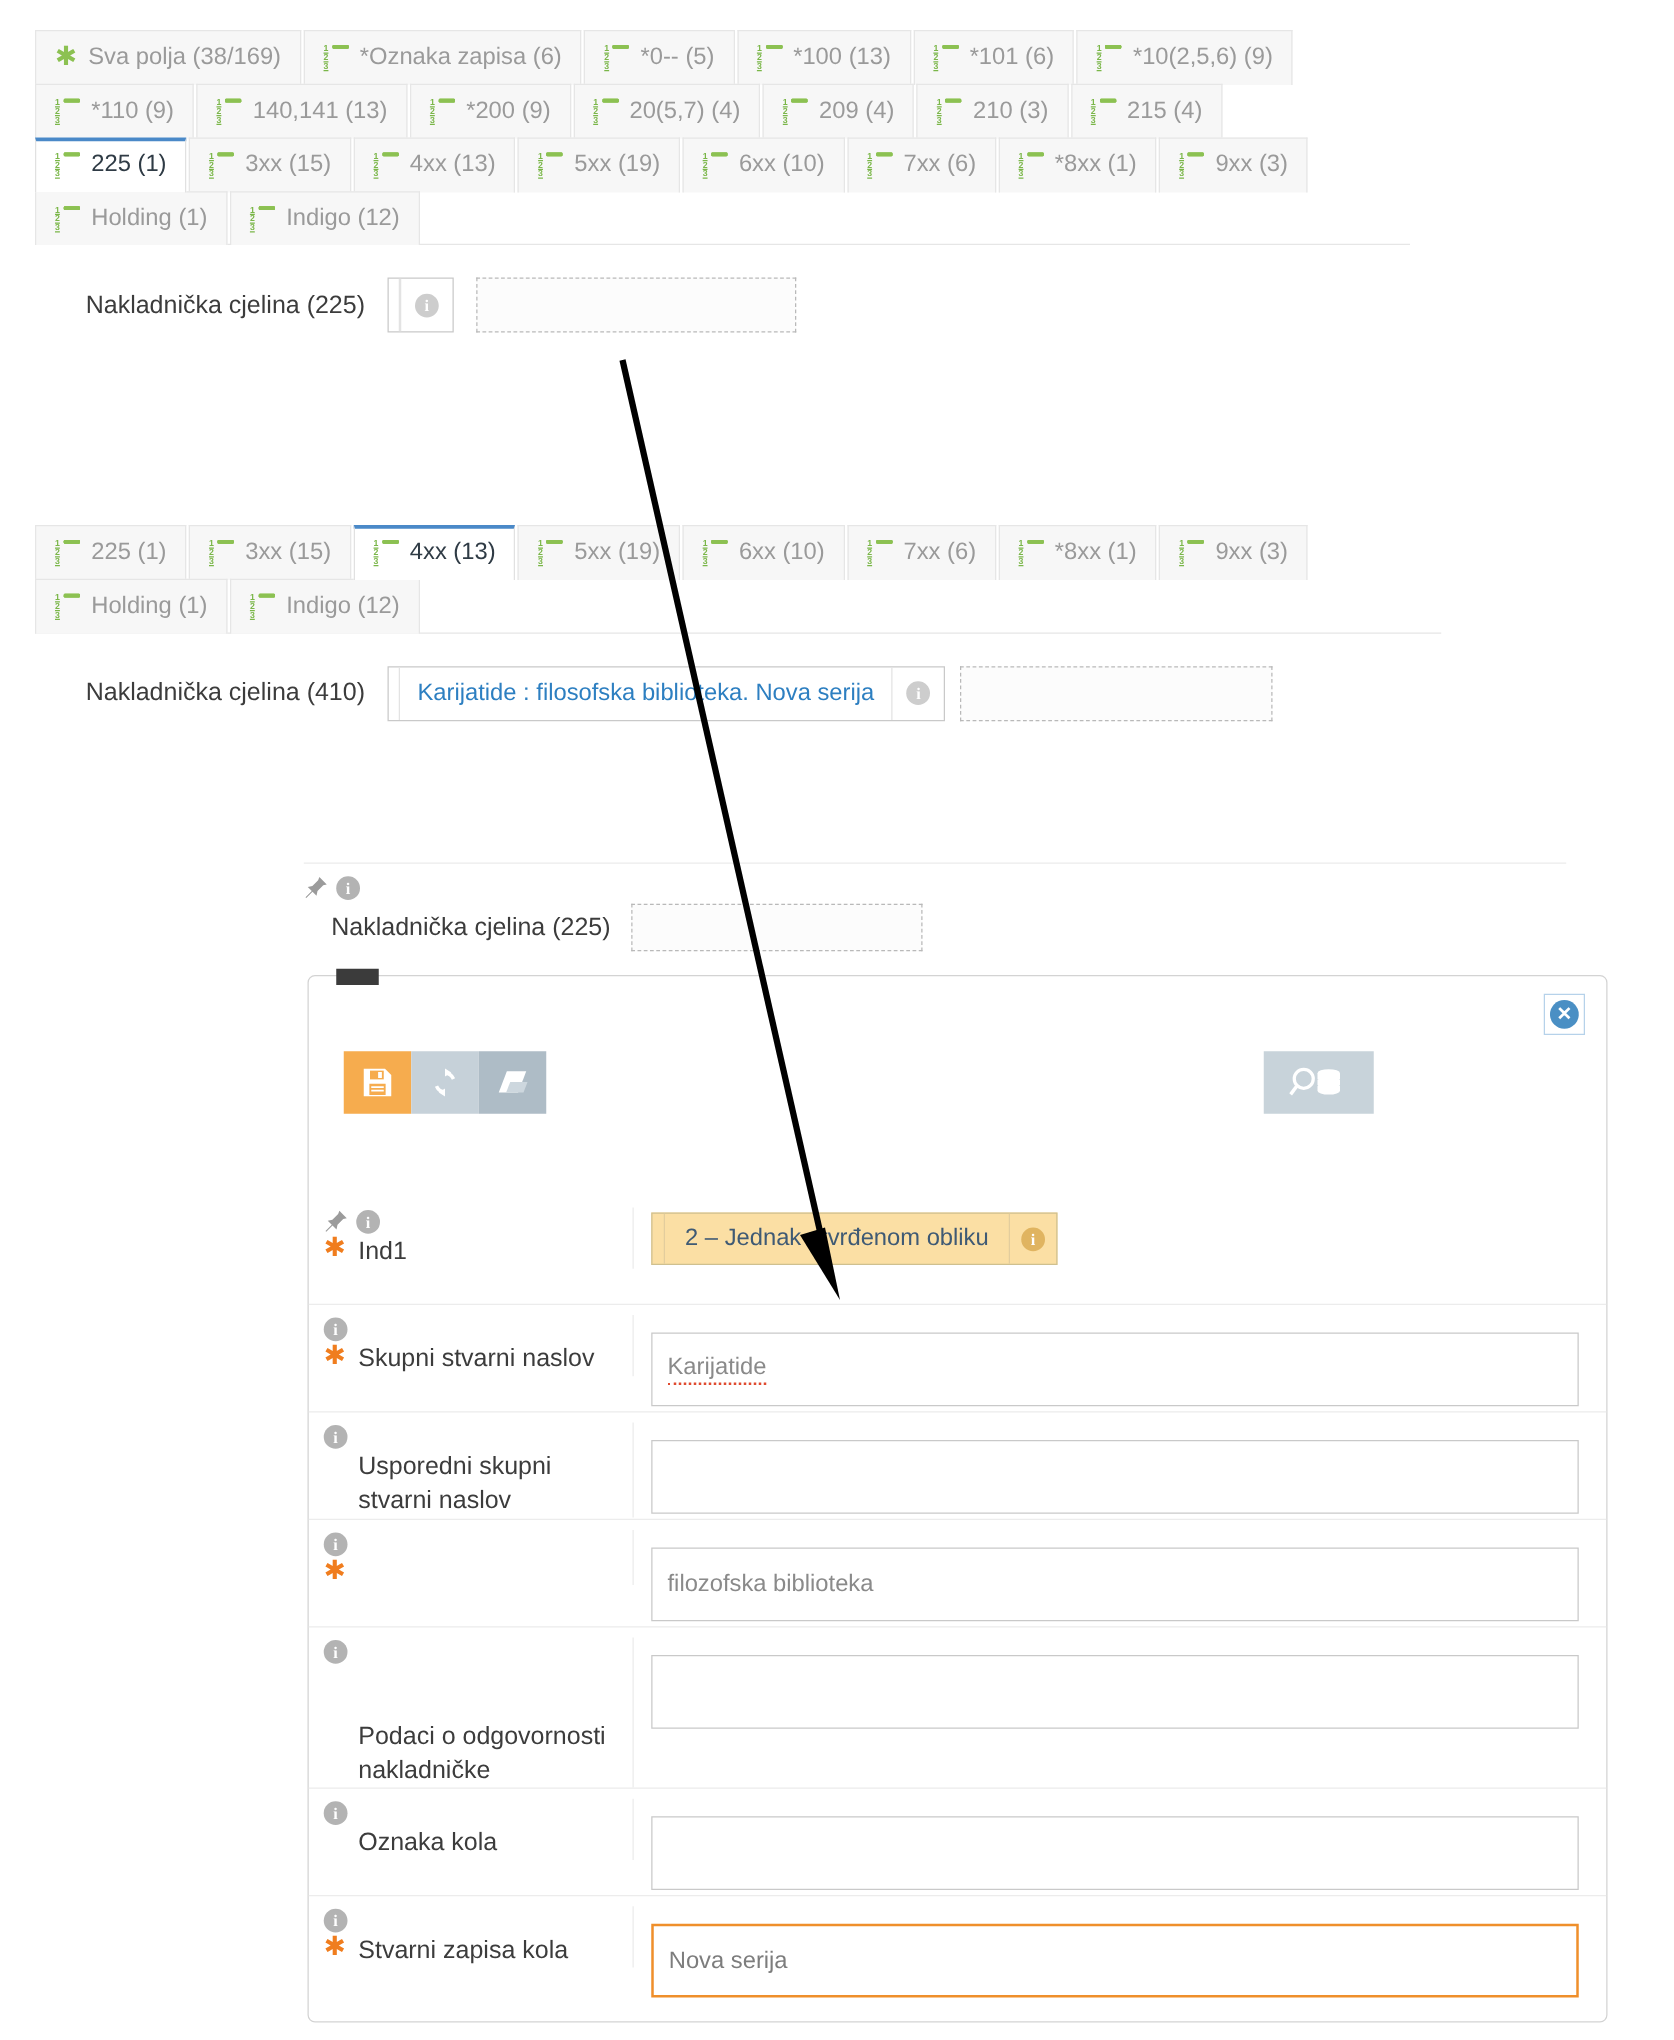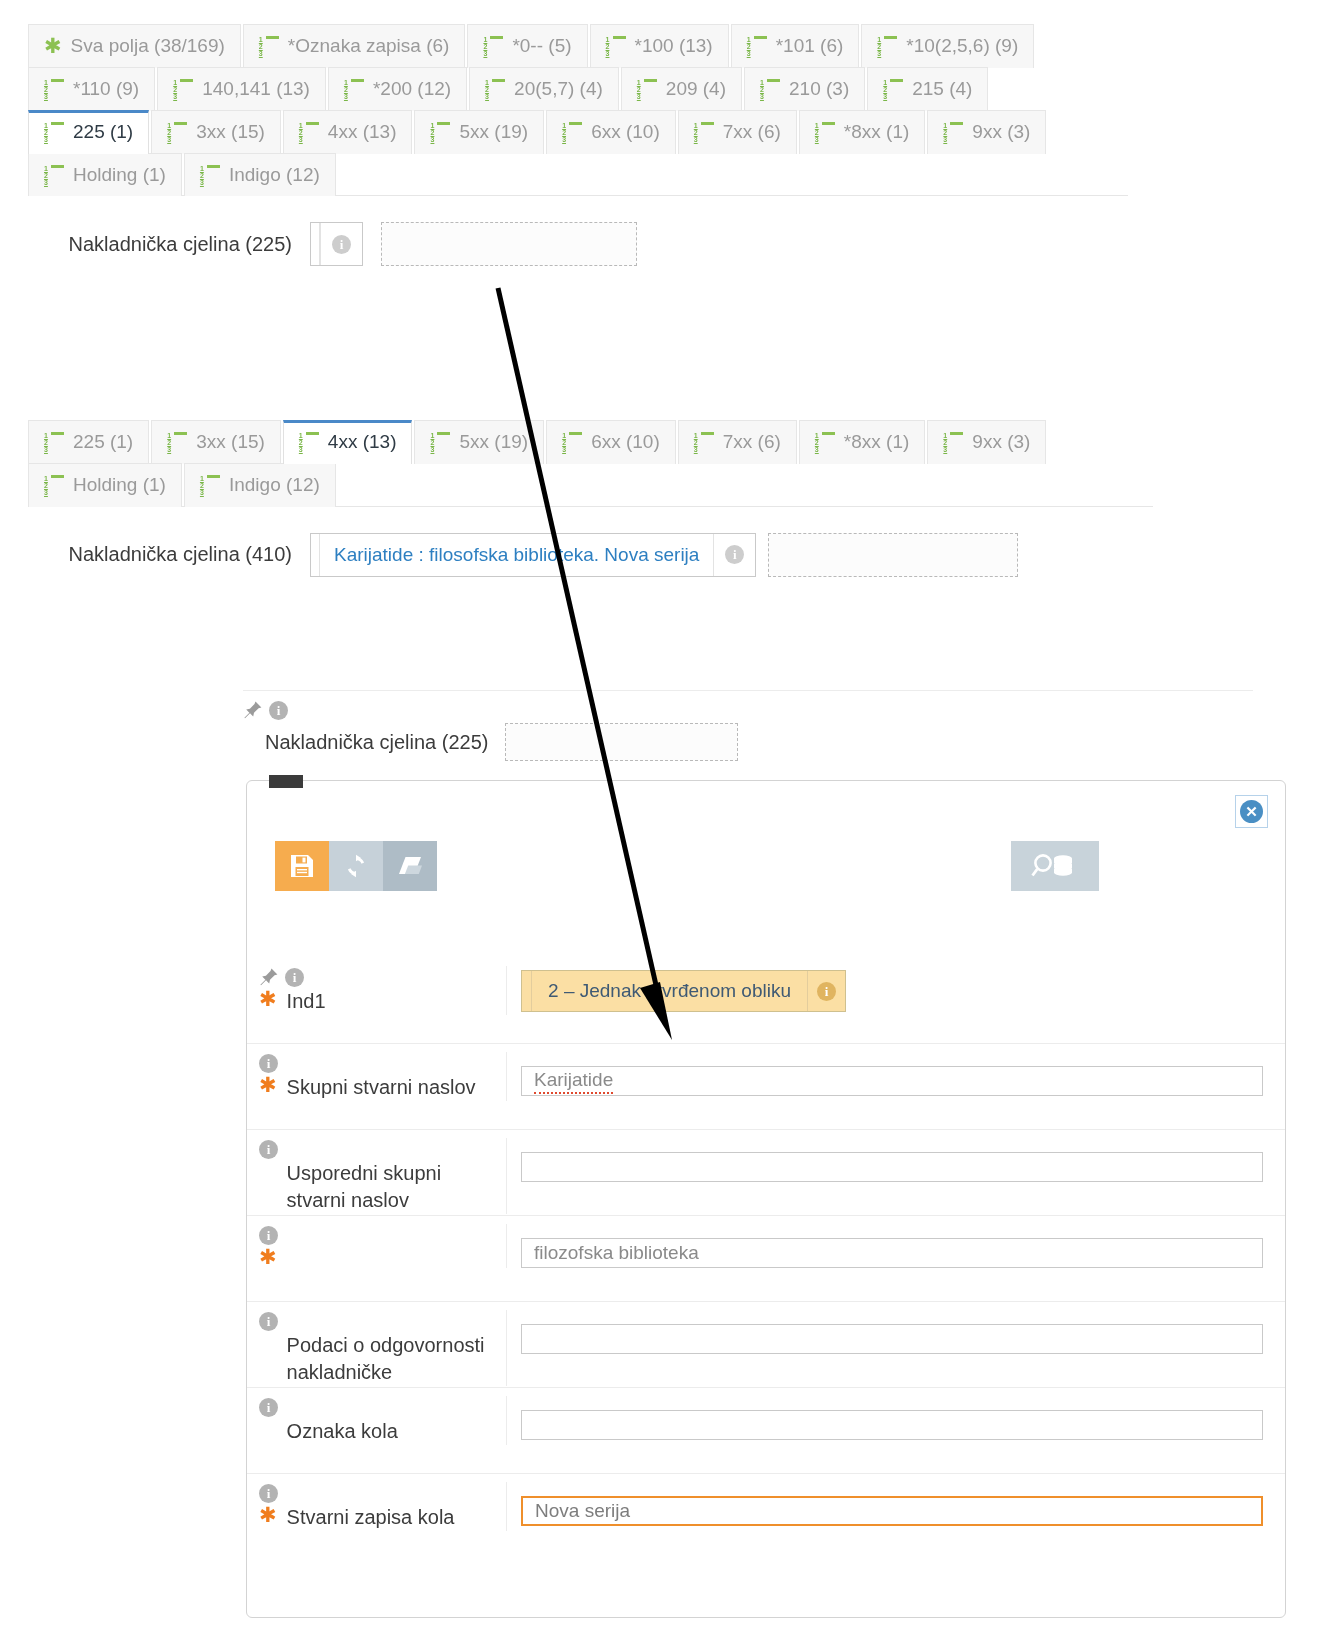--- a/index.html
+++ b/index.html
@@ -147,21 +147,21 @@
   }
   .ficons { display:flex; align-items:center; gap:6px; height:22px; padding-left:10px; }
   .flabel2 {
     display:flex; align-items:flex-start; gap:10px;
     font-size:20px; color:#3c3c3c; line-height:1.35;
     padding:0 10px 0 10px;
   }
   .req { color:#f07d1e; font-size:21px; line-height:1.05; flex:0 0 auto; }
   .fright { flex:1; padding-left:14px; }
   .inp {
-    width:100%; height:30px; border:1px solid #c9c9c9;
+    width:100%; height:59px; border:1px solid #c9c9c9;
     background:#fff; font-size:19px; color:#8a8a8a;
     padding:0 12px; font-family:"Liberation Sans", sans-serif;
     display:flex; align-items:center;
   }
   .inp.focused { border:2px solid #ef8f2b; color:#7d7d7d; }
   .spell { border-bottom:2px dotted #e04a2f; padding-bottom:1px; }
 
   .yellowbox {
     display:flex; align-items:stretch; height:42px;
     background:#fbdfa4; border:1px solid #cfc08f;
@@ -273,21 +273,21 @@
         </div>
         <div class="tab">
           <span class="ic-list">
             <u>1</u>
             <u>2</u>
             <u>3</u>
             <i></i>
             <i></i>
             <i></i>
           </span>
-          <span>*200 (12)</span>
+          <span>*200 (9)</span>
         </div>
         <div class="tab">
           <span class="ic-list">
             <u>1</u>
             <u>2</u>
             <u>3</u>
             <i></i>
             <i></i>
             <i></i>
           </span>
@@ -724,21 +724,21 @@
           <div class="inp">
             <span>filozofska biblioteka</span>
           </div>
         </div>
       </div>
       <div class="frow hsep" style="min-height: 86px; padding-top: 8px;">
         <div class="fleft">
           <div class="ficons" style="padding-left:12px;">
             <span class="ic-info">i</span>
           </div>
-          <div class="flabel2" style="padding-left:12px;">
+          <div class="flabel2" style="padding-left:12px;margin-top:44px;">
             <span class="req" style="visibility:hidden">✱</span>
             <span>Podaci o odgovornosti nakladničke</span>
           </div>
         </div>
         <div class="fright" style="padding-top: 14px; padding-right: 22px;">
           <div class="inp"></div>
         </div>
       </div>
       <div class="frow hsep" style="min-height: 86px; padding-top: 8px;">
         <div class="fleft">

